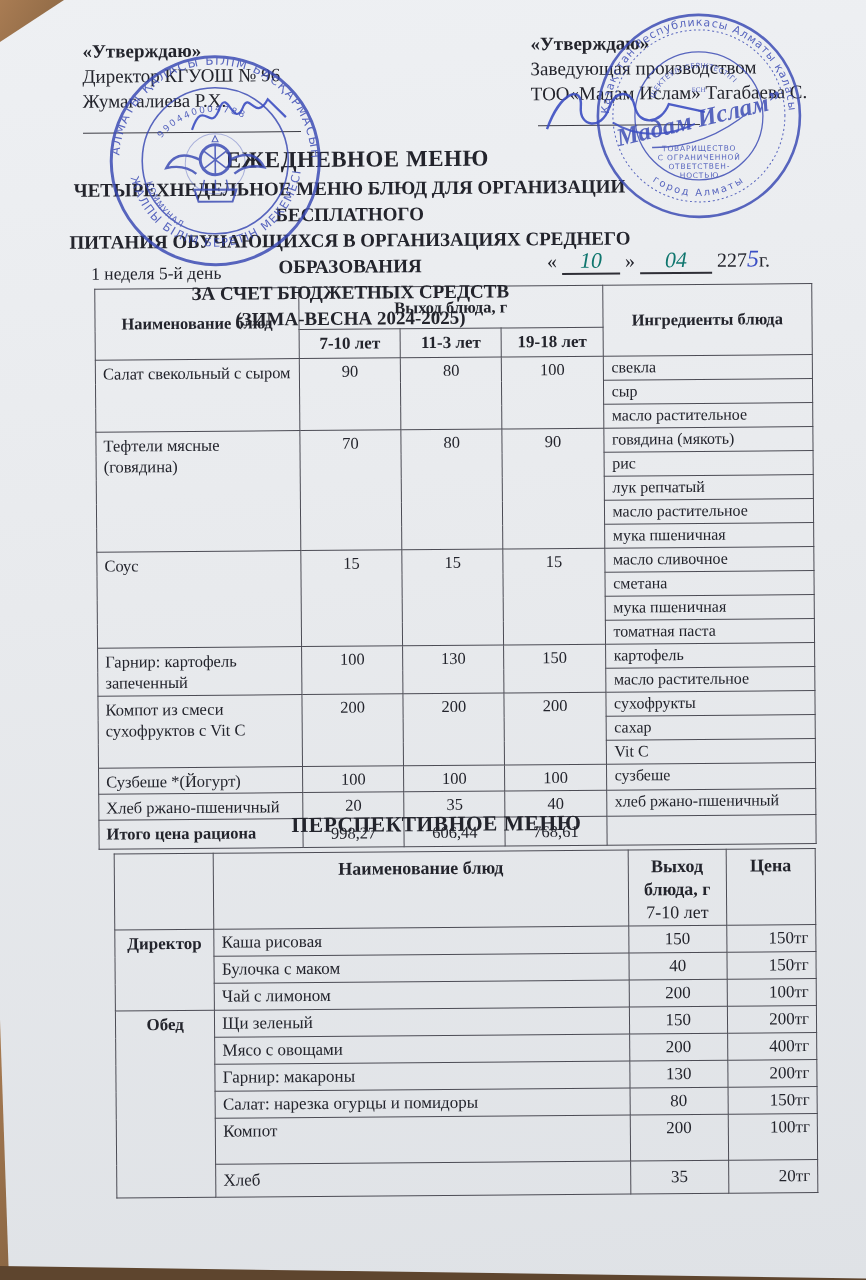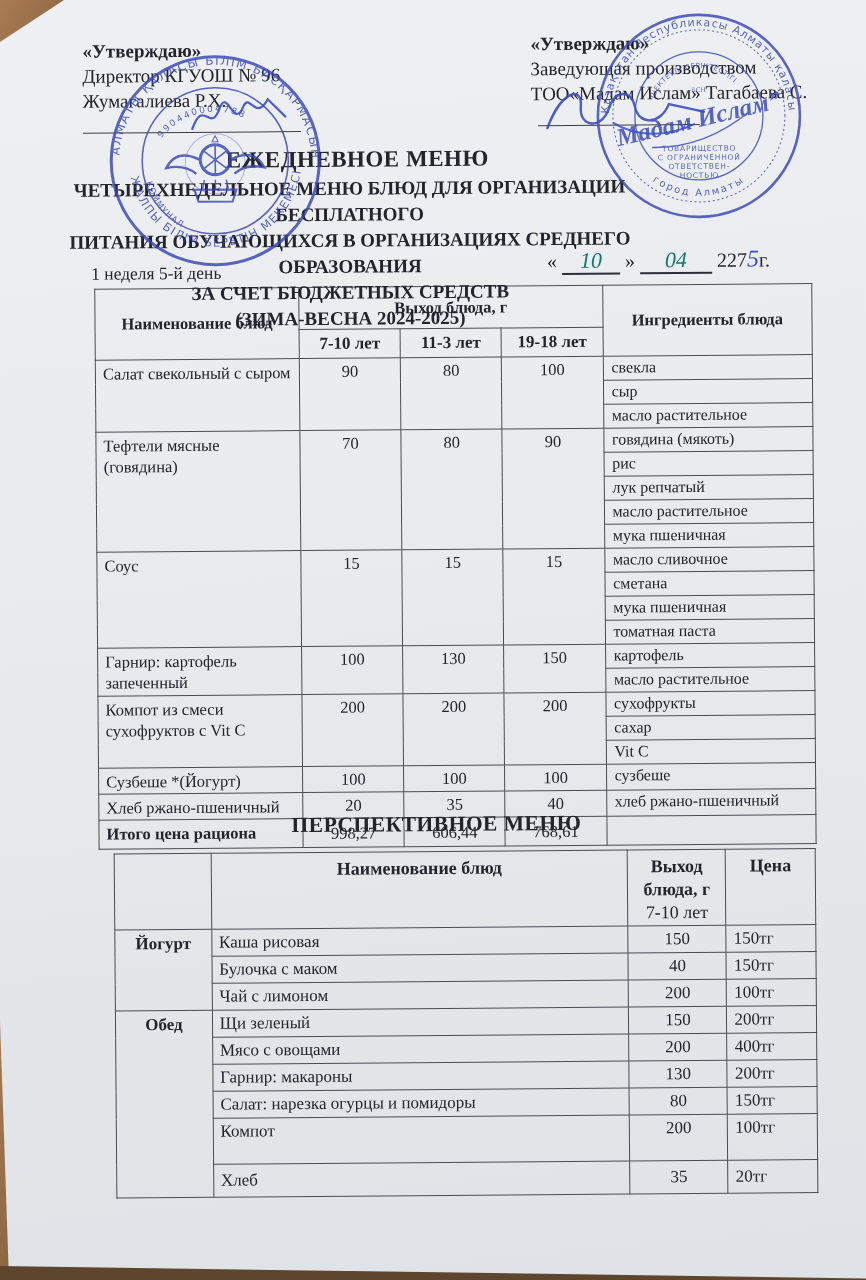--- a/index.html
+++ b/index.html
@@ -62,21 +62,21 @@
 
   .ptitle{position:absolute;left:0;top:812px;width:866px;text-align:center;font-weight:bold;font-size:21.5px;letter-spacing:.5px;}
 
   .t2{left:110px;top:851px;width:702px;}
   .t2 th{font-weight:bold;text-align:center;vertical-align:top;padding-top:5px;font-size:18px;line-height:23px;}
   .t2 .age{font-weight:normal;font-size:18px;}
   .t2 td{height:24px;vertical-align:middle;font-size:17px;}
   .t2 td.meal{width:86px;font-weight:bold;text-align:center;vertical-align:top;padding-top:4px;}
   .t2 td.name{width:448px;text-align:left;}
   .t2 td.out{width:88px;text-align:center;}
-  .t2 td.price{width:80px;text-align:left;}
+  .t2 td.price{width:80px;text-align:right;}
   .t2 td.padbig{padding-bottom:20px;}
   .t2 td.tallrow{height:30px;}
 
   .stamp text{fill:#3747b3;font-family:"DejaVu Sans", sans-serif;}
   .stamp .ser{font-family:"Liberation Serif", serif;}
   .stamp path,.stamp circle,.stamp line,.stamp rect{stroke:#3747b3;fill:none;}
 </style>
 </head>
 <body>
 
@@ -237,21 +237,21 @@
         <th>Наименование блюд</th>
         <th>
           <div>Выход блюда, г</div>
           <div class="age">7-10 лет</div>
         </th>
         <th>Цена</th>
       </tr>
     </thead>
     <tbody id="persp-tbody">
         <tr>
-          <td class="meal" rowspan="3">Йогурт</td>
+          <td class="meal" rowspan="3">Директор</td>
           <td class="name">Каша рисовая</td>
           <td class="out">150</td>
           <td class="price">150тг</td>
         </tr>
         <tr>
           <td class="name">Булочка с маком</td>
           <td class="out">40</td>
           <td class="price">150тг</td>
         </tr>
         <tr>

